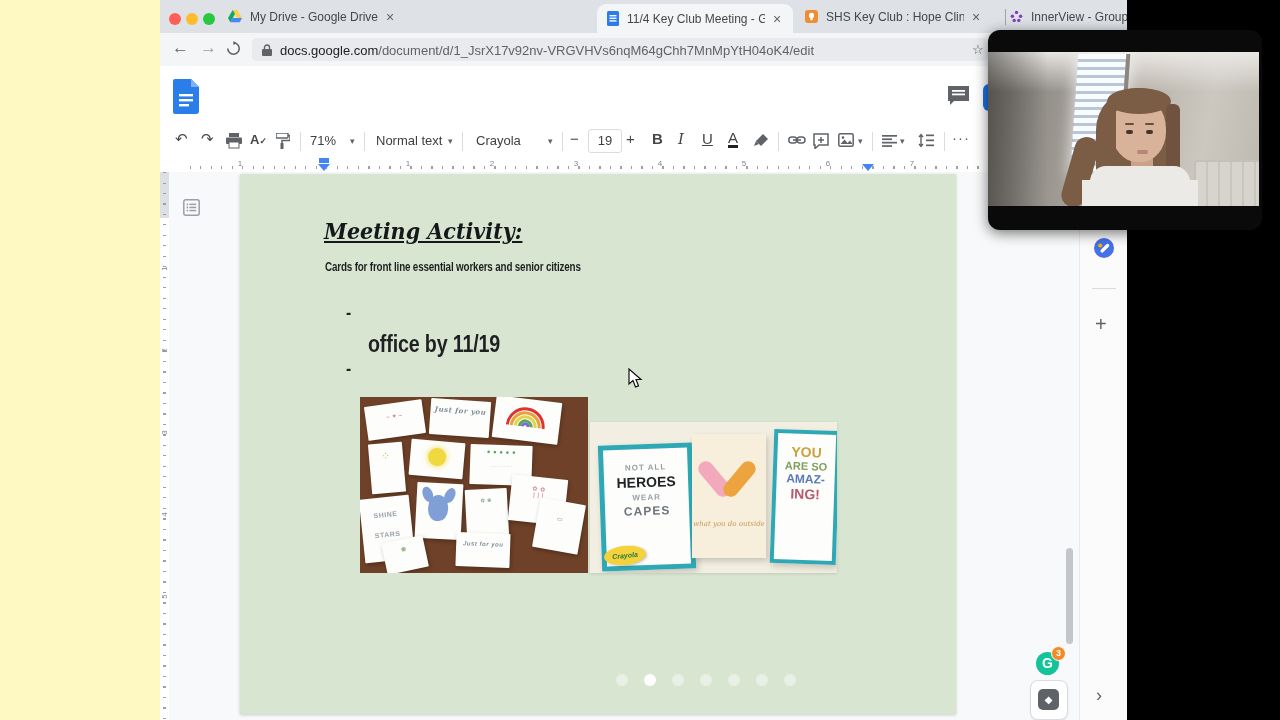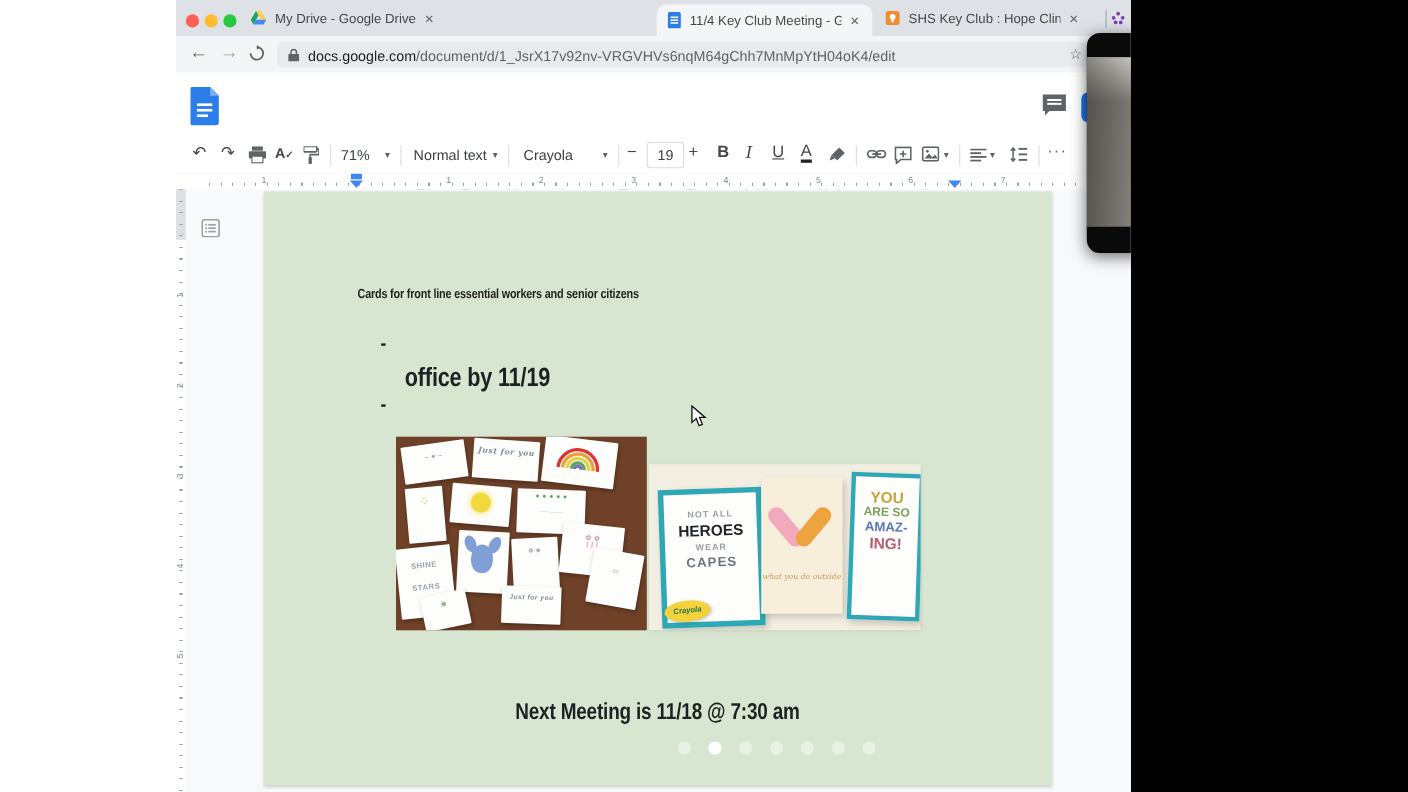--- a/index.html
+++ b/index.html
@@ -1,16 +1,16 @@
 <!DOCTYPE html>
 <html><head>
 <meta charset="utf-8">
 <style>
   html,body{margin:0;padding:0;background:#000;}
-  #screen{position:relative;width:1028px;height:720px;background:#ffffff;overflow:hidden;
+  #screen{position:relative;width:1280px;height:720px;background:#fef9c3;overflow:hidden;
           font-family:"Liberation Sans",sans-serif;-webkit-font-smoothing:antialiased;}
   .abs{position:absolute;}
   
   #tabstrip{left:160px;top:0;width:967px;height:33px;background:#dee1e6;}
   .tlight{width:12px;height:12px;border-radius:50%;top:13px;}
   .tab{top:0;height:33px;display:flex;align-items:center;font-size:12px;color:#45474a;}
   .tab .title{margin-left:8px;white-space:nowrap;overflow:hidden;max-width:138px;}
   .tab .close{margin-left:8px;color:#5f6368;font-size:14px;cursor:default;}
   #tab-active{top:4px;height:29px;background:#f4f5f7;border-radius:9px 9px 0 0;}
   .tabdiv{top:9px;width:1px;height:16px;background:#9fa5ab;}
@@ -294,20 +294,21 @@
         <circle cx="4.4" cy="5.4" r="0.9" fill="#9aa0a6"></circle>
         <rect x="6.4" y="4.6" width="6.8" height="1.5" fill="#9aa0a6"></rect>
         <circle cx="4.4" cy="8.5" r="0.9" fill="#9aa0a6"></circle>
         <rect x="6.4" y="7.7" width="6.8" height="1.5" fill="#9aa0a6"></rect>
         <circle cx="4.4" cy="11.6" r="0.9" fill="#9aa0a6"></circle>
         <rect x="6.4" y="10.8" width="6.8" height="1.5" fill="#9aa0a6"></rect>
       </svg>
 
     <div class="abs" id="page">
 
+      <div class="abs" style="left:84px;top:44px"><span id="docheading">Meeting Activity:</span></div>
 
       <div class="abs" style="left:85px;top:86px;font-size:12px"><span class="cond">Cards for front line essential workers and senior citizens</span></div>
 
       <div class="abs" style="left:106px;top:128px;font-size:19px"><span class="cond">-</span></div>
       <div class="abs" style="left:128px;top:156px;font-size:24px"><span class="cond">office by 11/19</span></div>
 
       <div class="abs" style="left:106px;top:184px;font-size:19px"><span class="cond">-</span></div>
 
       <div class="abs" id="photo">
         <div class="card" style="left:6px;top:6px;width:58px;height:34px;transform:rotate(-8deg)">
@@ -375,21 +376,20 @@
           <div style="position:absolute;top:86px;width:100%;text-align:center;font-size:7px;color:#c89a58;font-style:italic;font-family:'DejaVu Serif',serif">what you do outside</div>
         </div>
         <div class="pcard" style="left:182px;top:8px;width:58px;height:126px;border:4px solid #2fa8b5;transform:rotate(2deg)">
           <div style="text-align:center;margin-top:10px;font-size:14px;font-weight:900;color:#c9a23a">YOU</div>
           <div style="text-align:center;font-size:11px;font-weight:900;color:#7da05c">ARE SO</div>
           <div style="text-align:center;font-size:12px;font-weight:900;color:#5b79b8">AMAZ-</div>
           <div style="text-align:center;font-size:14px;font-weight:900;color:#b85a6e">ING!</div>
         </div>
       </div>
 
-      <div class="abs" style="left:0;top:462px;width:716px;text-align:center;font-size:21px"><span class="cond" style="transform-origin:50% 50%">Next Meeting is 11/18 @ 7:30 am</span></div>
 
       <div class="abs" id="dots">
         <span class="dot"></span>
         <span class="dot active"></span>
         <span class="dot"></span>
         <span class="dot"></span>
         <span class="dot"></span>
         <span class="dot"></span>
         <span class="dot"></span>
       </div>

